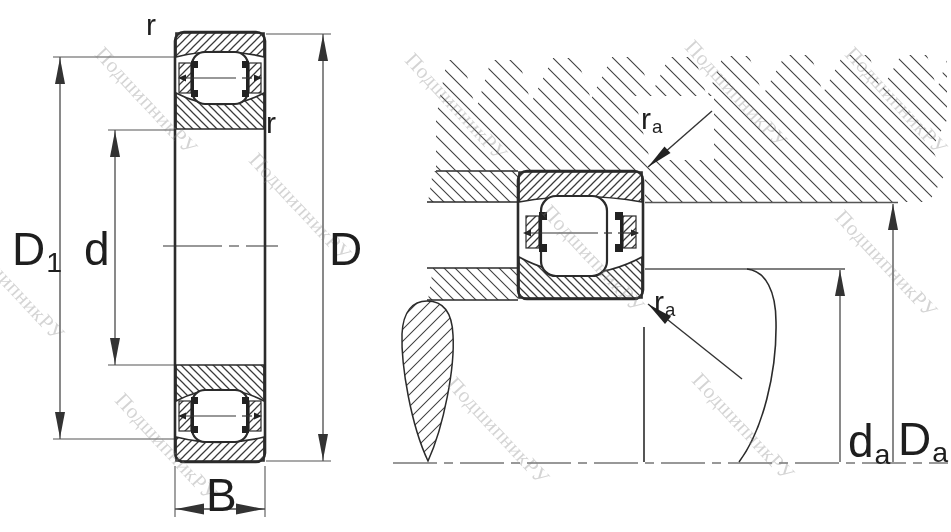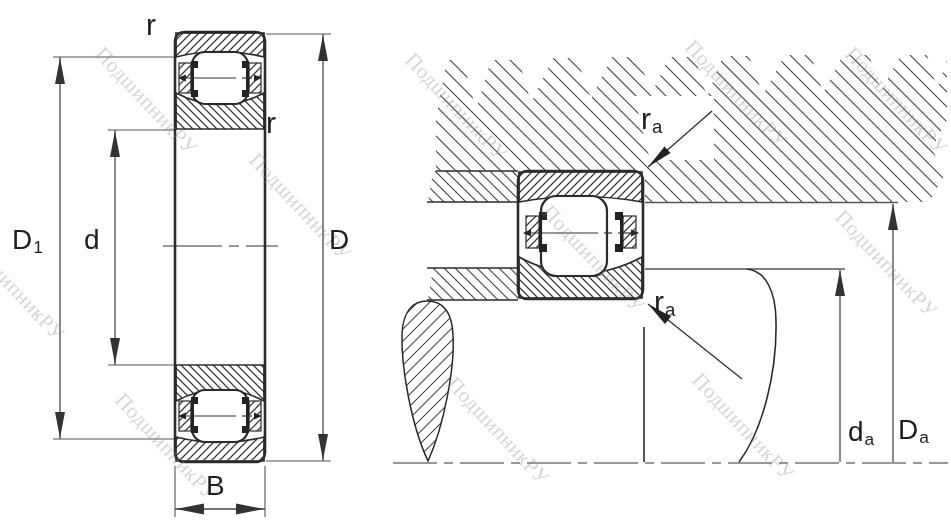--- a/index.html
+++ b/index.html
@@ -2,21 +2,21 @@
 <html><head>
 <meta charset="utf-8">
 <style>
   html,body{margin:0;padding:0;background:#fff;}
   #canvas{position:relative;width:951px;height:532px;background:#ffffff;overflow:hidden;
           font-family:"Liberation Sans", sans-serif;}
   #drawing{position:absolute;left:0;top:0;z-index:2;}
   .wm{position:absolute;z-index:3;color:rgba(128,128,128,0.34);font-size:21px;letter-spacing:0.5px;
       transform:rotate(47deg);transform-origin:0 0;white-space:nowrap;pointer-events:none;
       font-family:"Liberation Serif", serif;}
-  .lbl{position:absolute;z-index:4;color:#1e1e1e;font-size:28px;line-height:1;
+  .lbl{position:absolute;z-index:4;color:#1e1e1e;font-size:46px;line-height:1;
        font-family:"Liberation Sans", sans-serif;}
   .lbl.small{font-size:30px;}
   .lbl .sub{font-size:0.62em;position:relative;top:0.24em;margin-left:1px;}
 </style>
 </head>
 <body>
 
 <div id="canvas">
 
   <svg id="drawing" width="951" height="532" viewBox="0 0 951 532">

